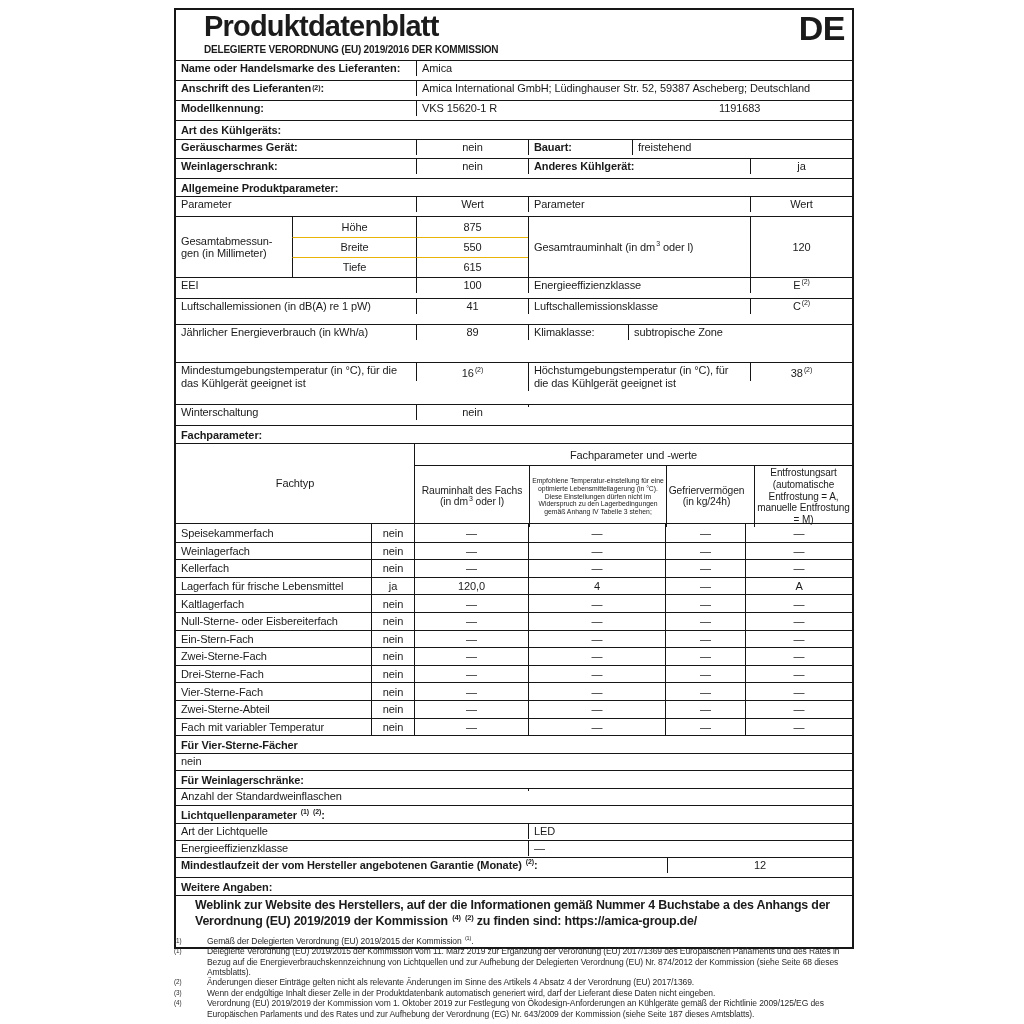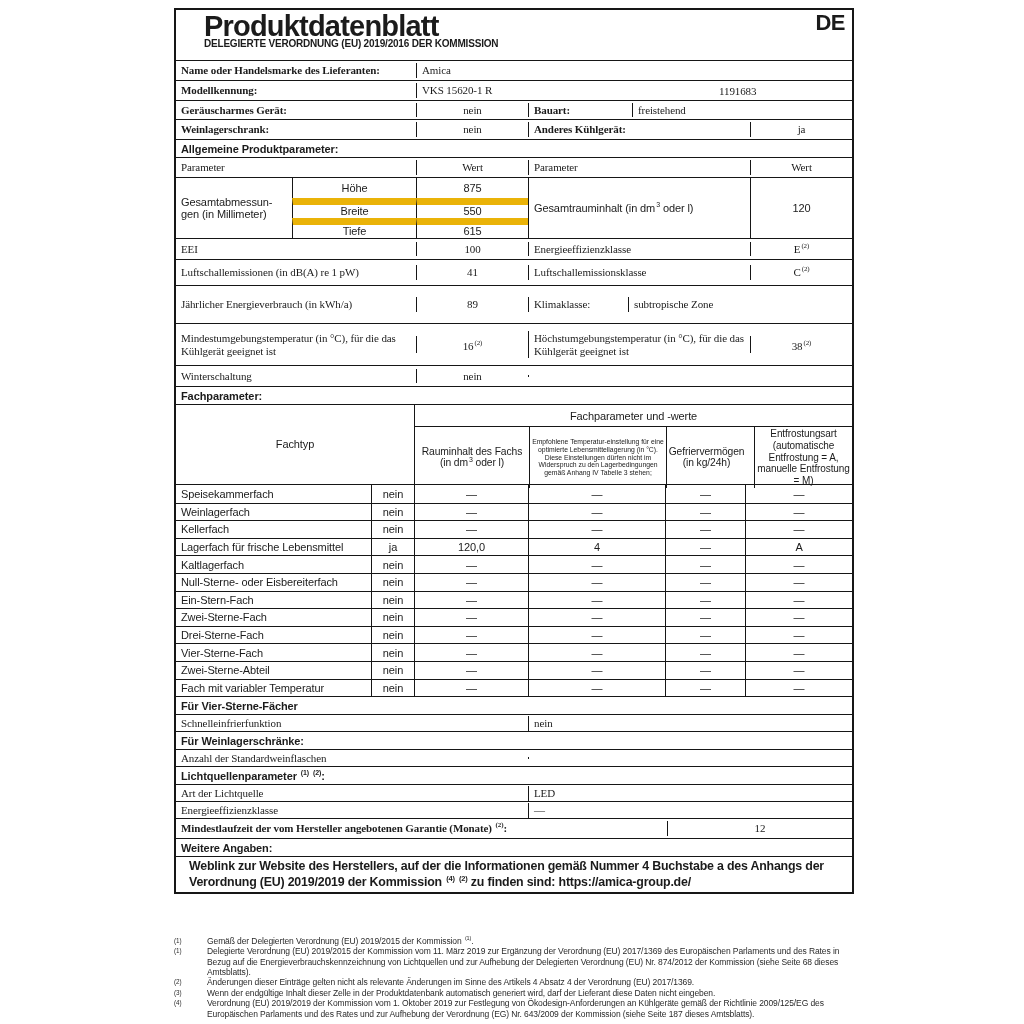--- a/index.html
+++ b/index.html
@@ -1,45 +1,45 @@
 <!DOCTYPE html>
 <html><head>
 <meta charset="utf-8">
 <style>
   html,body{margin:0;padding:0;background:#fff;}
   .page{position:relative;width:1024px;height:1024px;background:#fff;overflow:hidden;
         font-family:"Liberation Sans",sans-serif;color:#1b1b1b;letter-spacing:-0.1px;}
   .doc{position:absolute;left:174px;top:8px;width:676px;border:2px solid #161616;background:#fff;}
   .doc > *{border-top:1px solid #161616;box-sizing:border-box;}
   .doc > :first-child{border-top:none;padding-left:28px;}
-  .row{display:flex;align-items:center;font-family:Liberation Serif, serif;}
+  .row{display:flex;align-items:flex-start;}
   .c{box-sizing:border-box;padding:1px 5px;font-size:11px;line-height:1.18;display:flex;align-items:center;overflow:hidden;}
   .c + .c, .bl{border-left:1px solid #161616;}
-  .bt{border-top:7px solid #eab308;}
+  .bt{border-top:1px solid #eab308;}
   .center{justify-content:center;text-align:center;}
   .bold{font-weight:bold;}
   .top{align-items:flex-start;padding-top:4px;}
   .sec{font-weight:bold;font-size:11px;padding:2px 5px;display:flex;align-items:center;}
   
   .w240{width:240px;flex:0 0 240px;}
   .w112{width:112px;flex:0 0 112px;}
   .w222{width:222px;flex:0 0 222px;}
   .w104{width:104px;flex:0 0 104px;}
   .w100{width:100px;flex:0 0 100px;}
   .w352{width:352px;flex:0 0 352px;}
   .w491{width:491px;flex:0 0 491px;}
   .fx{flex:1 1 auto;}
   
   .h17{height:17px}.h18{height:18px}.h19{height:19px}.h20{height:20px}.h21{height:21px}
   .h26{height:26px}.h38{height:38px}.h42{height:42px}
   
   .hdr{height:50px;padding:1px 5px 0 5px;box-sizing:border-box;}
   .hdr-line{display:flex;justify-content:space-between;align-items:flex-start;}
   .title{font-size:29px;font-weight:bold;letter-spacing:-0.8px;line-height:1.05;}
-  .lang{font-size:22px;font-weight:bold;letter-spacing:-0.5px;line-height:1.05;padding-right:2px;}
+  .lang{font-size:34px;font-weight:bold;letter-spacing:-0.5px;line-height:1.05;padding-right:2px;}
   .subtitle{font-size:10px;font-weight:bold;letter-spacing:-0.2px;margin-top:-3px;}
   sup{font-size:7px;line-height:0;margin-left:1px;}
   .pre{white-space:pre-line;}
   
   .gesamt{display:grid;grid-template-columns:116px 124px 112px 222px 1fr;grid-template-rows:20px 20px 1fr;height:61px;}
   .gc{box-sizing:border-box;padding:1px 5px;font-size:11px;line-height:1.12;display:flex;align-items:center;overflow:hidden;}
   .span3{grid-row:1/4;}
   
   .fach-hdr{display:flex;height:80px;}
   .fh-left{width:238px;flex:0 0 238px;}
@@ -56,21 +56,21 @@
   .fach-rows{display:block;}
   .fach-row{display:grid;grid-template-columns:195px 43px 114px 137px 80px 1fr;height:17.6px;box-sizing:border-box;}
   .fach-row + .fach-row{border-top:1px solid #161616;}
   .fc{box-sizing:border-box;font-size:11px;display:flex;align-items:center;padding:0 5px;overflow:hidden;}
   .fc + .fc{border-left:1px solid #161616;}
   .fc.center{justify-content:center;padding:0 2px;}
   
   .modell-val{position:relative;}
   .modell-num{position:absolute;left:302px;top:50%;transform:translateY(-50%);}
   
-  .weblink{height:36px;padding:2px 13px;font-size:12.4px;font-weight:bold;line-height:1.26;letter-spacing:-0.2px;box-sizing:border-box;}
+  .weblink{height:52px;padding:2px 19px;font-size:12.4px;font-weight:bold;line-height:1.26;letter-spacing:-0.2px;box-sizing:border-box;}
   .weblink sup{font-size:7.5px;}
   
   .footnotes{position:absolute;left:174px;top:936px;width:682px;font-size:8.5px;line-height:1.22;color:#2a2a2a;letter-spacing:-0.1px;}
   .fn{display:flex;align-items:flex-start;}
   .fn-marker{width:33px;flex:0 0 33px;font-size:6.3px;padding-top:1px;}
   .fn-text{flex:1;}
   .fn-text sup{font-size:5.5px;}
 </style>
 </head>
 <body>
@@ -84,29 +84,38 @@
         <div class="lang">DE</div>
       </div>
       <div class="subtitle">DELEGIERTE VERORDNUNG (EU) 2019/2016 DER KOMMISSION</div>
     </div>
 
     <div class="row h20">
       <div class="c w240 bold">Name oder Handelsmarke des Lieferanten:</div>
       <div class="c fx">Amica</div>
     </div>
 
+    <div class="row h20">
+      <div class="c w240 bold">
+        <span>Anschrift des Lieferanten</span>
+          <sup>(2)</sup>
+          <span>:</span>
+      </div>
+      <div class="c fx">Amica International GmbH; Lüdinghauser Str. 52, 59387 Ascheberg; Deutschland</div>
+    </div>
 
     <div class="row h20">
       <div class="c w240 bold">Modellkennung:</div>
       <div class="c fx modell-val">
         <span>VKS 15620-1 R</span>
         <span class="modell-num">1191683</span>
       </div>
     </div>
 
+    <div class="sec h19">Art des Kühlgeräts:</div>
 
     <div class="row h19">
       <div class="c w240 bold">Geräuscharmes Gerät:</div>
       <div class="c w112 center">nein</div>
       <div class="c w104 bold">Bauart:</div>
       <div class="c fx">freistehend</div>
     </div>
 
     <div class="row h20">
       <div class="c w240 bold">Weinlagerschrank:</div>
@@ -293,21 +302,20 @@
         <div class="fc center">nein</div>
         <div class="fc center">—</div>
         <div class="fc center">—</div>
         <div class="fc center">—</div>
         <div class="fc center">—</div>
       </div>
       </div>
 
     <div class="sec h18">Für Vier-Sterne-Fächer</div>
     <div class="row h17">
-      <div class="c w352">Schnelleinfrierfunktion</div>
       <div class="c fx">nein</div>
     </div>
 
     <div class="sec h18">Für Weinlagerschränke:</div>
     <div class="row h17">
       <div class="c w352">Anzahl der Standardweinflaschen</div>
       <div class="c fx"></div>
     </div>
 
     <div class="sec h18">

